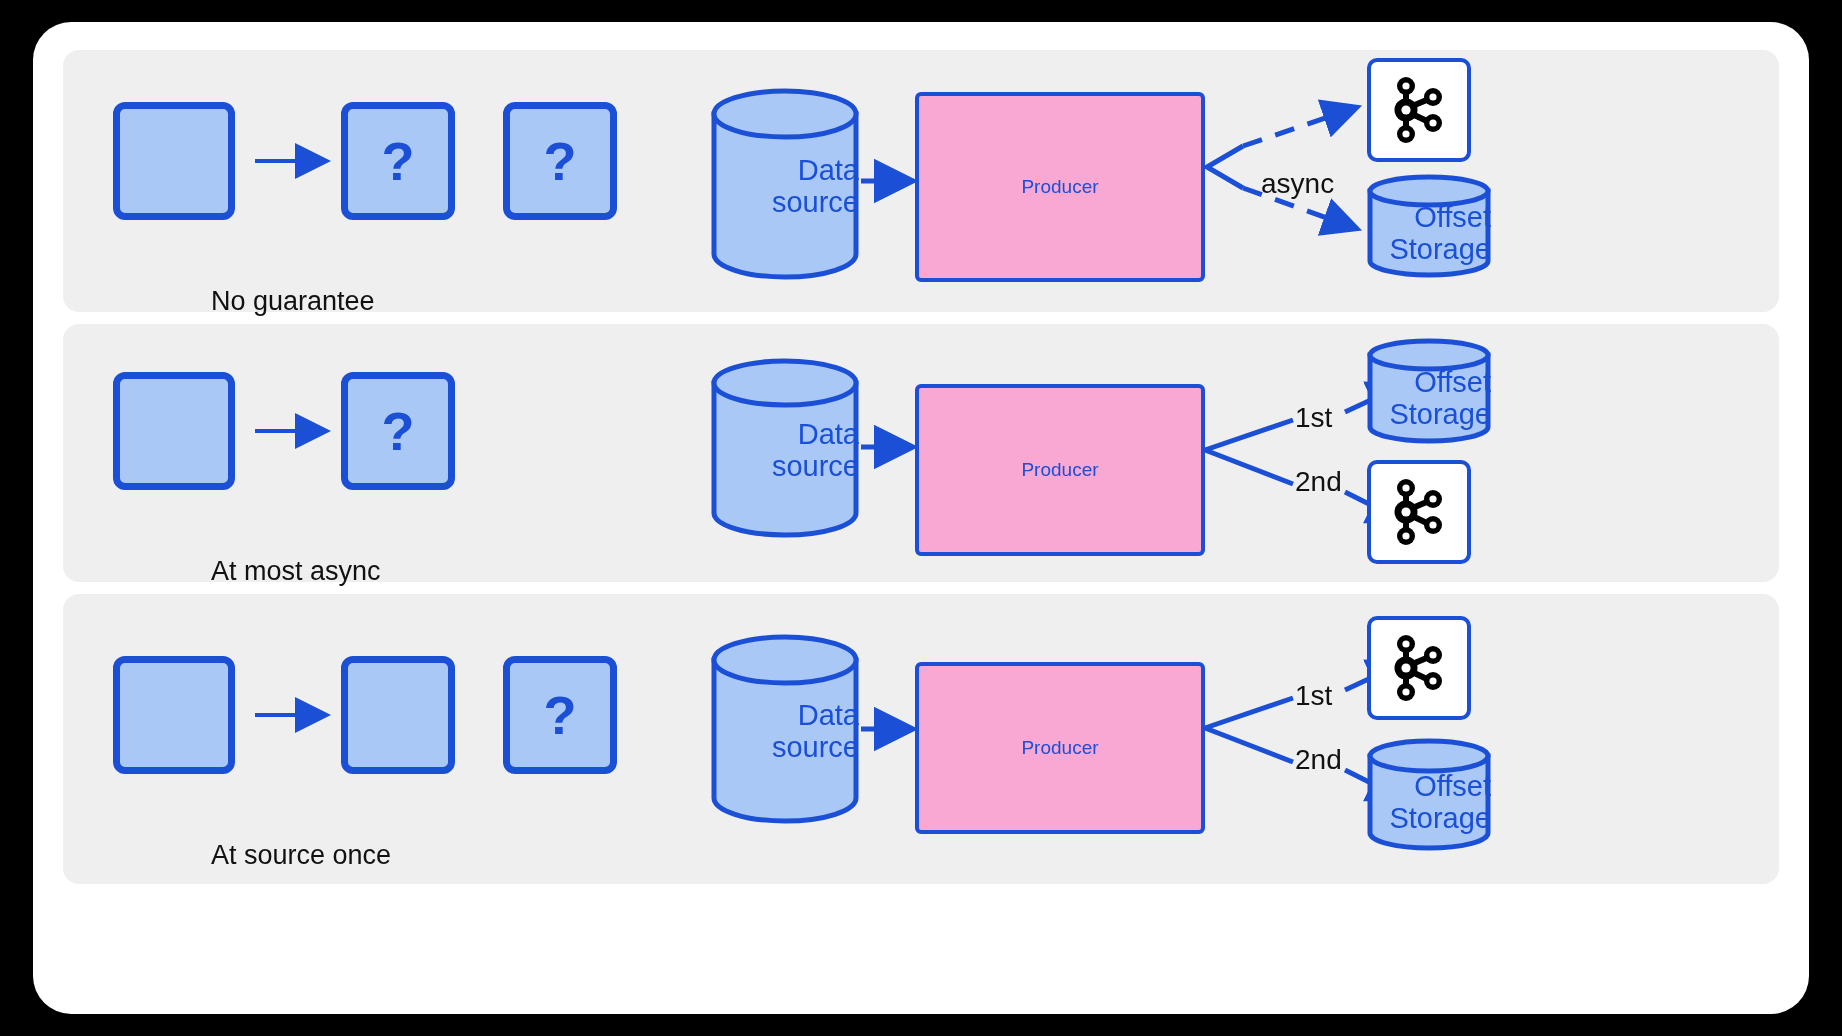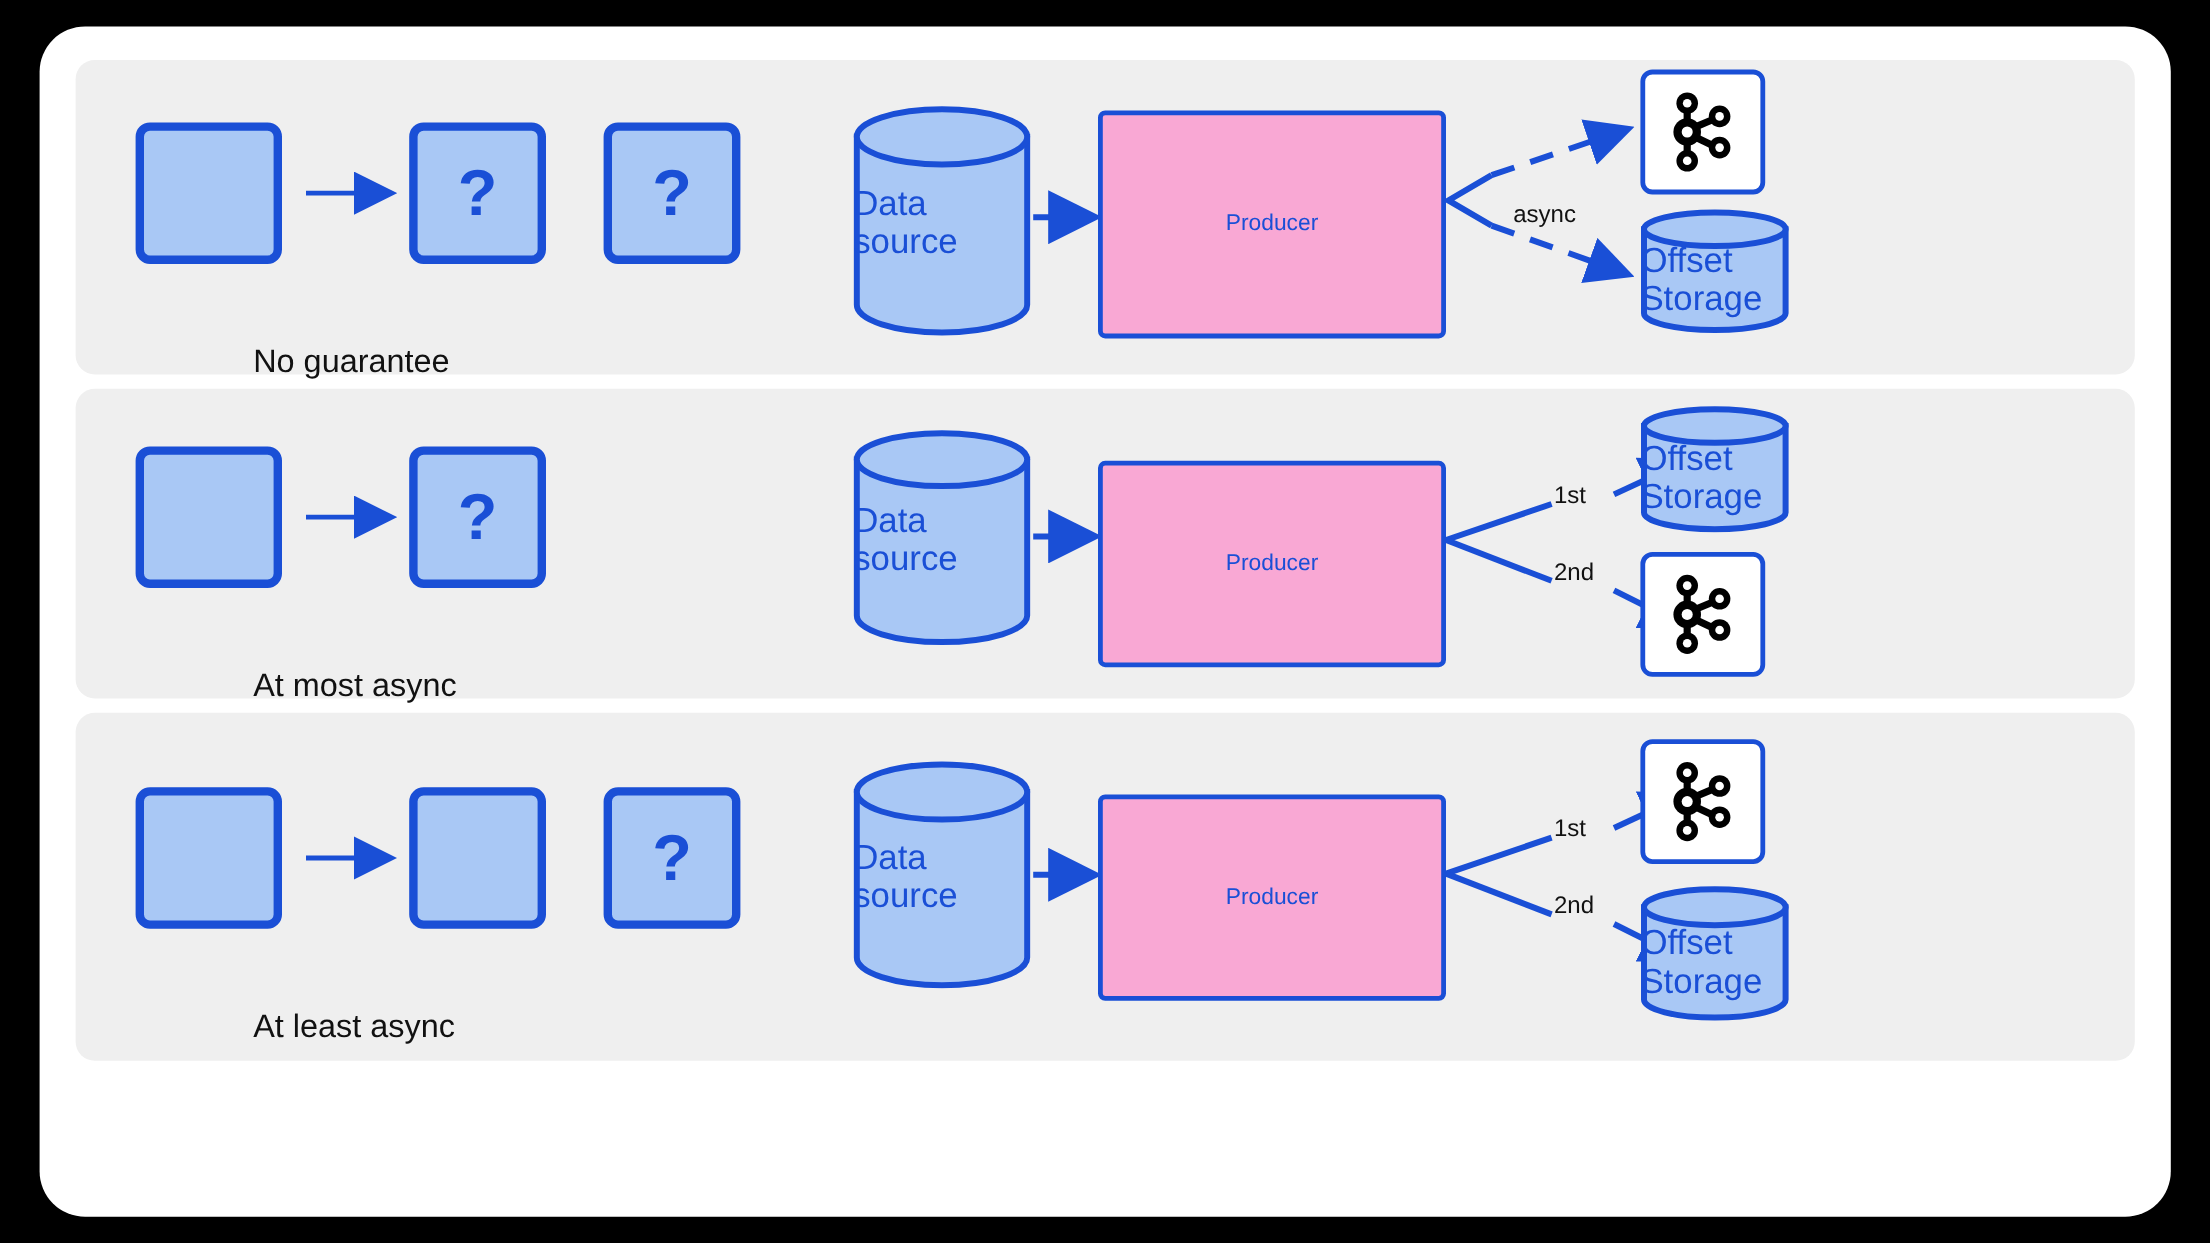--- a/index.html
+++ b/index.html
@@ -74,21 +74,21 @@
   }
 
   
   .cyl { position: absolute; }
   .cyl svg { position: absolute; left: 0; top: 0; }
   .cyl .cyl-label {
     position: absolute;
     left: 0; right: 0;
     top: 50%;
     transform: translateY(-46%);
-    text-align: left;
+    text-align: right;
     color: #1a4fd6;
     font-size: 29px;
     line-height: 1.12;
     pointer-events: none;
   }
 
   
   .kafka-tile {
     position: absolute;
     background: #ffffff;
@@ -98,21 +98,21 @@
     align-items: center;
     justify-content: center;
   }
 
   
   .conn { position: absolute; left: 0; top: 0; overflow: visible; pointer-events: none; }
 
   .edge-label {
     position: absolute;
     color: #111111;
-    font-size: 20px;
+    font-size: 28px;
     white-space: nowrap;
   }
 </style>
 </head>
 <body>
 
 <div id="stage">
   <div class="card">
 
     <div class="row-panel" id="row1">
@@ -306,21 +306,21 @@
           <marker id="ah3" markerWidth="9" markerHeight="9" refX="7.5" refY="4.5" orient="auto">
             <path d="M0,0 L9,4.5 L0,9 z" fill="#1a4fd6"></path>
           </marker>
         </defs>
         <line x1="192" y1="121" x2="262" y2="121" stroke="#1a4fd6" stroke-width="4" marker-end="url(#ah3)"></line>
       </svg>
 
       <div class="msgbox blank" style="left:278px; top:62px; width:114px; height:118px;"></div>
       <div class="msgbox" style="left:440px; top:62px; width:114px; height:118px;">?</div>
 
-      <div class="row-caption" style="left:148px; top:206px;">At least async</div>
+      <div class="row-caption" style="left:148px; top:206px;">At source once</div>
 
       <div class="cyl" style="left:648px; top:40px; width:148px; height:190px;">
         <svg width="148" height="190" viewBox="0 0 148 190">
           <path d="M3,26 L3,164 A71,23 0 0 0 145,164 L145,26 Z" fill="#a9c8f5" stroke="#1a4fd6" stroke-width="5"></path>
           <ellipse cx="74" cy="26" rx="71" ry="23" fill="#a9c8f5" stroke="#1a4fd6" stroke-width="5"></ellipse>
         </svg>
         <div class="cyl-label">
           <div>Data</div>
           <div>source</div>
         </div>

